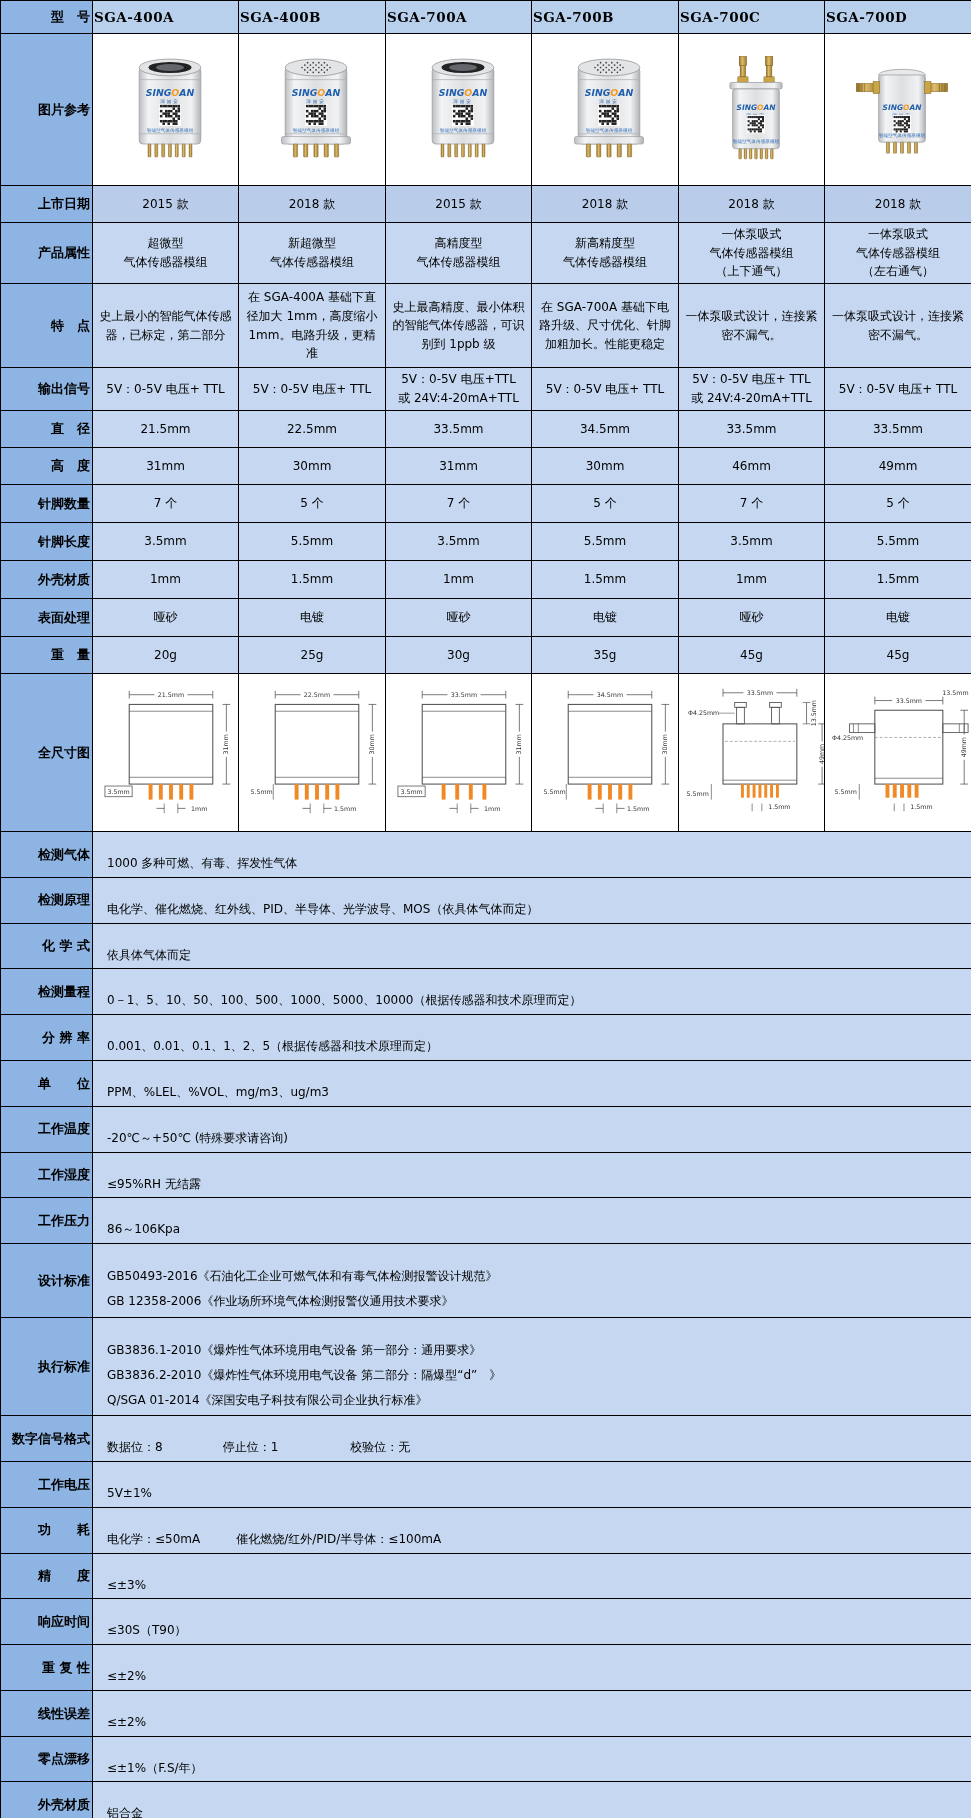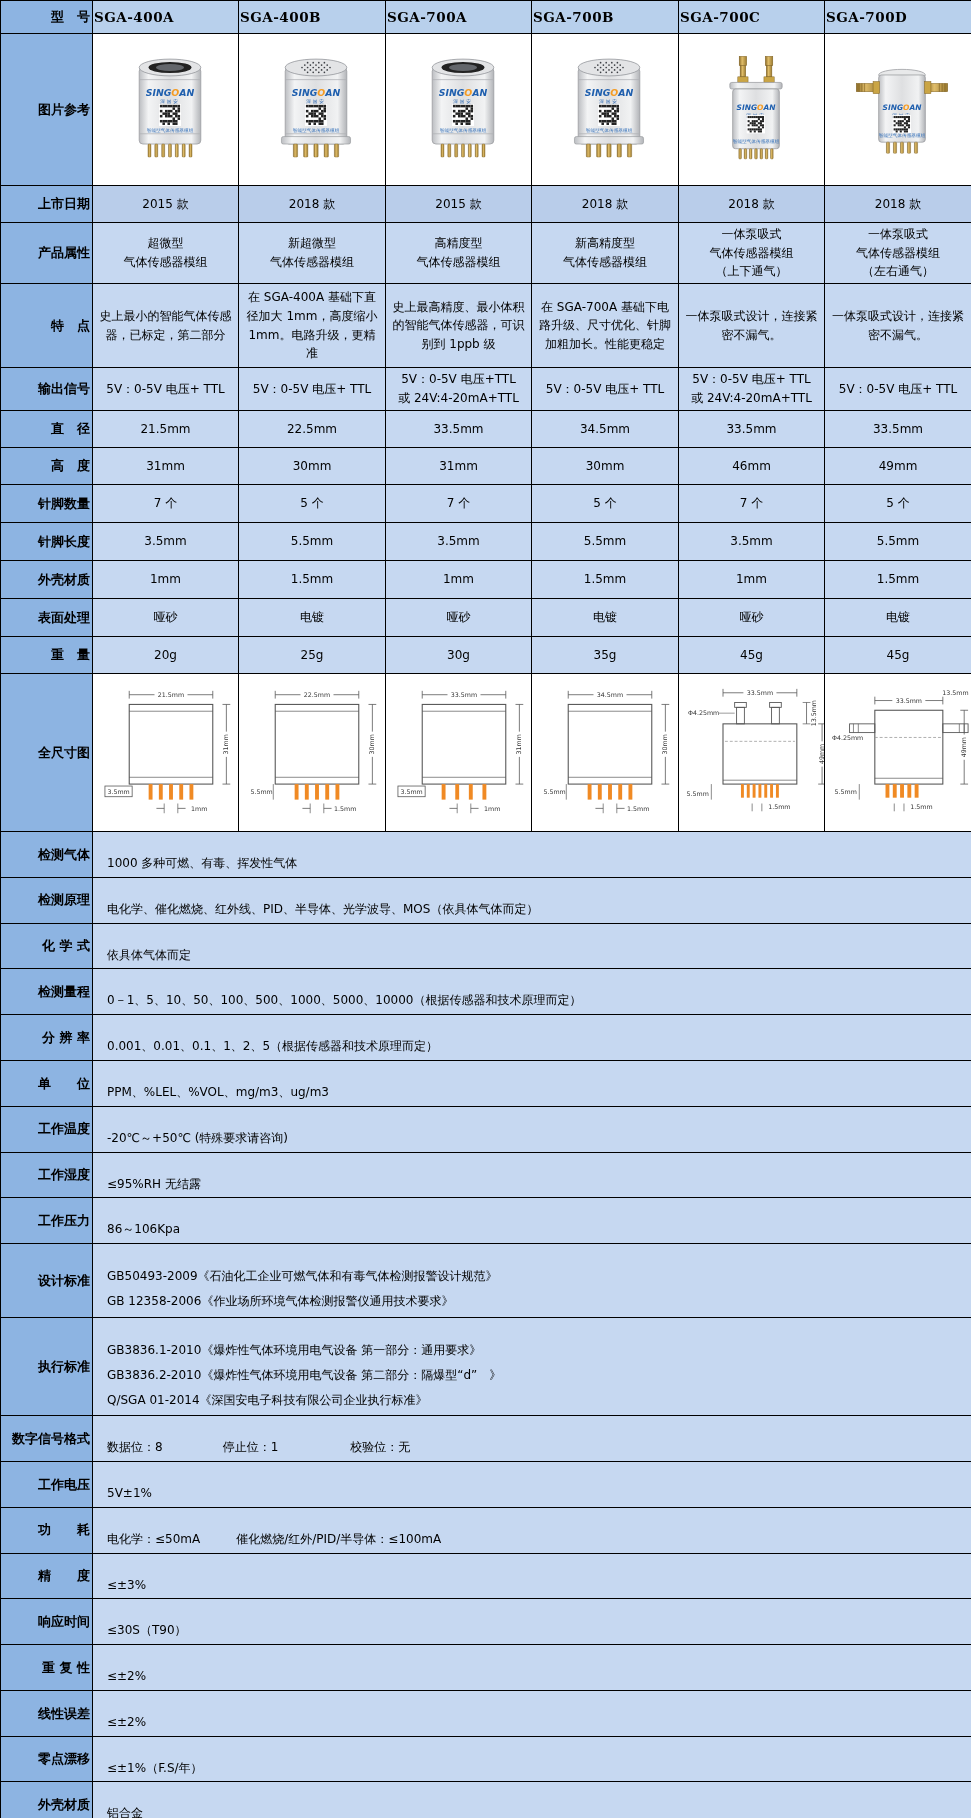--- a/index.html
+++ b/index.html
@@ -849,21 +849,21 @@
           <td class="lbl">工作湿度</td>
           <td class="fv" colspan="6">≤95%RH 无结露</td>
         </tr>
         <tr style="height: 38px;">
           <td class="lbl">工作压力</td>
           <td class="fv" colspan="6">86～106Kpa</td>
         </tr>
         <tr style="height: 55px;">
           <td class="lbl">设计标准</td>
           <td class="fv" colspan="6">
-            <div class="ln">GB50493-2009《石油化工企业可燃气体和有毒气体检测报警设计规范》</div>
+            <div class="ln">GB50493-2016《石油化工企业可燃气体和有毒气体检测报警设计规范》</div>
             <div class="ln">GB 12358-2006《作业场所环境气体检测报警仪通用技术要求》</div>
           </td>
         </tr>
         <tr style="height: 82px;">
           <td class="lbl">执行标准</td>
           <td class="fv" colspan="6">
             <div class="ln">GB3836.1-2010《爆炸性气体环境用电气设备 第一部分：通用要求》</div>
             <div class="ln">GB3836.2-2010《爆炸性气体环境用电气设备 第二部分：隔爆型“d”　》</div>
             <div class="ln">Q/SGA 01-2014《深国安电子科技有限公司企业执行标准》</div>
           </td>

